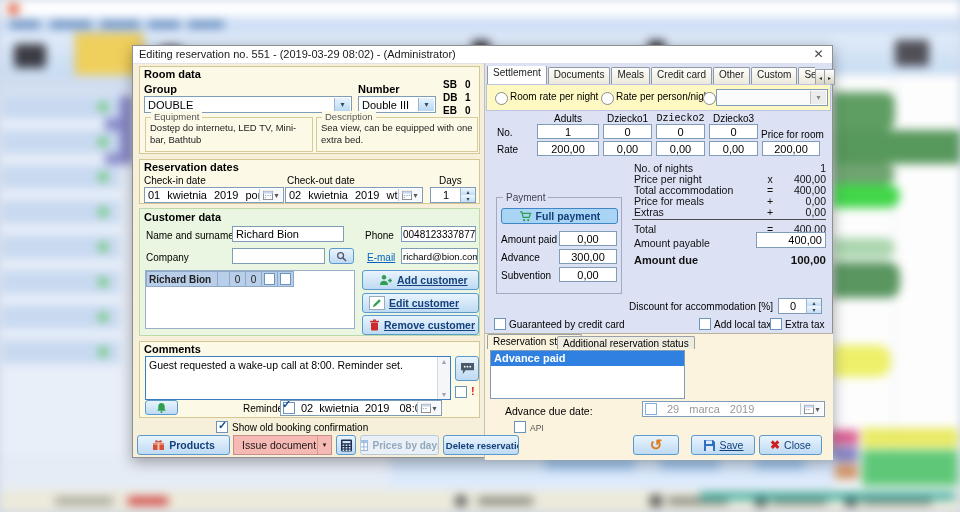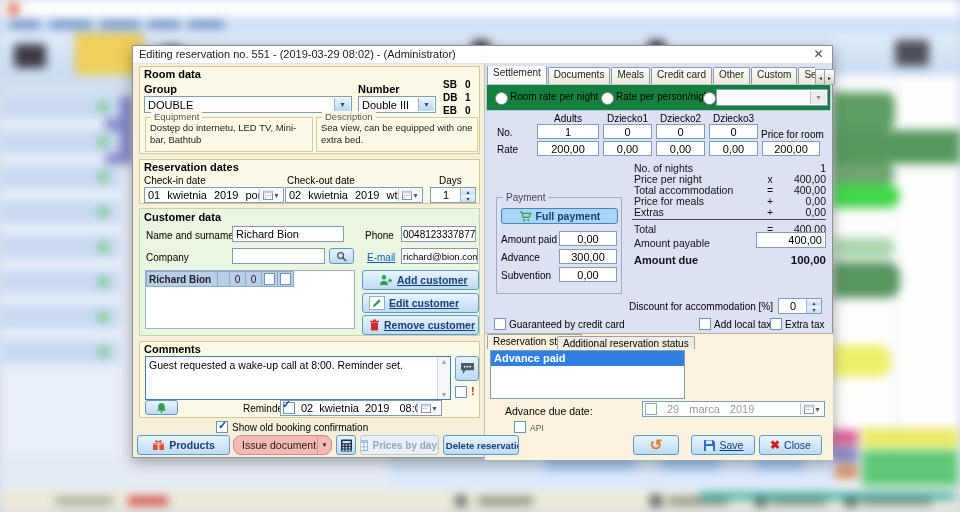--- a/index.html
+++ b/index.html
@@ -34,21 +34,21 @@
   .arr::after{content:"▾";}
   .cal-btn{position:absolute;right:1px;top:1px;bottom:1px;width:22px;background:#f6f8fb;border-left:1px solid #b9c6d4;
            display:flex;align-items:center;justify-content:center;gap:1px;color:#555;font-size:8px;cursor:pointer;}
   .cb{position:absolute;width:12px;height:12px;background:#fff;border:1px solid #6a93bd;box-sizing:border-box;cursor:pointer;}
   .cb.checked::after{content:"✓";position:absolute;left:1px;top:-3px;font-size:11px;font-weight:bold;color:#17508f;}
   .radio{position:absolute;width:11px;height:11px;border:1px solid #8c8c8c;border-radius:50%;background:#fff;cursor:pointer;}
   .btn{position:absolute;box-sizing:border-box;display:flex;align-items:center;justify-content:center;gap:4px;
        font-size:10.5px;font-weight:bold;color:#14407c;background:linear-gradient(#e9f4fd,#bedaf3);
        border:1px solid #5c9ace;border-radius:3px;cursor:pointer;white-space:nowrap;overflow:hidden;}
   .btn.disabled{background:#e9f0f7;border-color:#b9cadb;color:#93a7bb;cursor:default;}
-  .btn.pink{background:#f6b9b4;border:1px solid #c4908c;color:#1a1a1a;font-weight:normal;border-radius:8px;}
+  .btn.pink{background:#f6b9b4;border:1px solid #c4908c;color:#1a1a1a;font-weight:normal;border-radius:0;}
   .fieldset{position:absolute;border:1px solid #d8cb9b;box-sizing:border-box;}
   .fieldset .legend{position:absolute;top:-7px;left:5px;background:#fdf9e7;padding:0 3px;font-size:9.5px;color:#555;}
   .fieldset .ftext{position:absolute;left:4px;top:4px;right:3px;font-size:9.5px;color:#222;line-height:1.25;}
   .spin{position:absolute;background:#fff;border:1px solid #7f9db9;box-sizing:border-box;}
   .spin .val{position:absolute;left:2px;right:16px;top:0;bottom:0;display:flex;align-items:center;justify-content:center;}
   .spin .ud{position:absolute;right:0;top:0;bottom:0;width:14px;border-left:1px solid #9ab6d0;
             display:flex;flex-direction:column;}
   .spin .ud div{flex:1;background:linear-gradient(#eef6fe,#c4ddf2);font-size:6px;color:#345;
             display:flex;align-items:center;justify-content:center;cursor:pointer;}
   
@@ -363,36 +363,36 @@
         <span class="tab">Meals</span>
         <span class="tab">Credit card</span>
         <span class="tab">Other</span>
         <span class="tab">Custom</span>
         <span class="tab">Services</span>
 
       </div>
       <span class="tabbtn" style="left:330px;">◂</span>
       <span class="tabbtn" style="left:339px;">▸</span>
 
-      <div class="abs" style="left:1px;top:21px;width:345px;height:27px;background:#15803d;border:1px solid #bcc2e0;box-sizing:border-box;">
+      <div class="abs" style="left:1px;top:21px;width:345px;height:27px;background:#fef9c3;border:1px solid #bcc2e0;box-sizing:border-box;">
         <span class="radio" style="left:8px;top:7px;"></span>
         <span class="lbl" style="left:23px;top:6px;font-size:10px;">Room rate per night</span>
         <span class="radio" style="left:114px;top:7px;"></span>
         <span class="lbl" style="left:129px;top:6px;font-size:10px;">Rate per person/night</span>
         <span class="radio" style="left:216px;top:7px;"></span>
         <div class="combo" style="left:229px;top:4px;width:112px;height:17px;background:#fbfbfb;">
           <span class="combo-btn" style="background:#ececec;border-left-color:#c0c0c0;color:#888;">
               <span class="arr"></span>
             </span>
         </div>
       </div>
 
       <div class="lbl sm" style="left:52px;top:50px;width:62px;text-align:center;">Adults</div>
       <div class="lbl sm" style="left:118px;top:50px;width:49px;text-align:center;">Dziecko1</div>
-      <div class="lbl sm" style="left:171px;top:50px;width:49px;text-align:center;">Dziecko2</div>
+      <div class="lbl sm" style="left:171px;top:50px;width:49px;text-align:center;font-family:Liberation Mono, monospace;">Dziecko2</div>
       <div class="lbl sm" style="left:224px;top:50px;width:49px;text-align:center;">Dziecko3</div>
       <div class="lbl sm" style="left:12px;top:64px;">No.</div>
       <div class="inp center" style="left:52px;top:61px;width:62px;height:15px;">
           <span>1</span>
         </div>
       <div class="inp center" style="left:118px;top:61px;width:49px;height:15px;">
           <span>0</span>
         </div>
       <div class="inp center" style="left:171px;top:61px;width:49px;height:15px;">
           <span>0</span>

